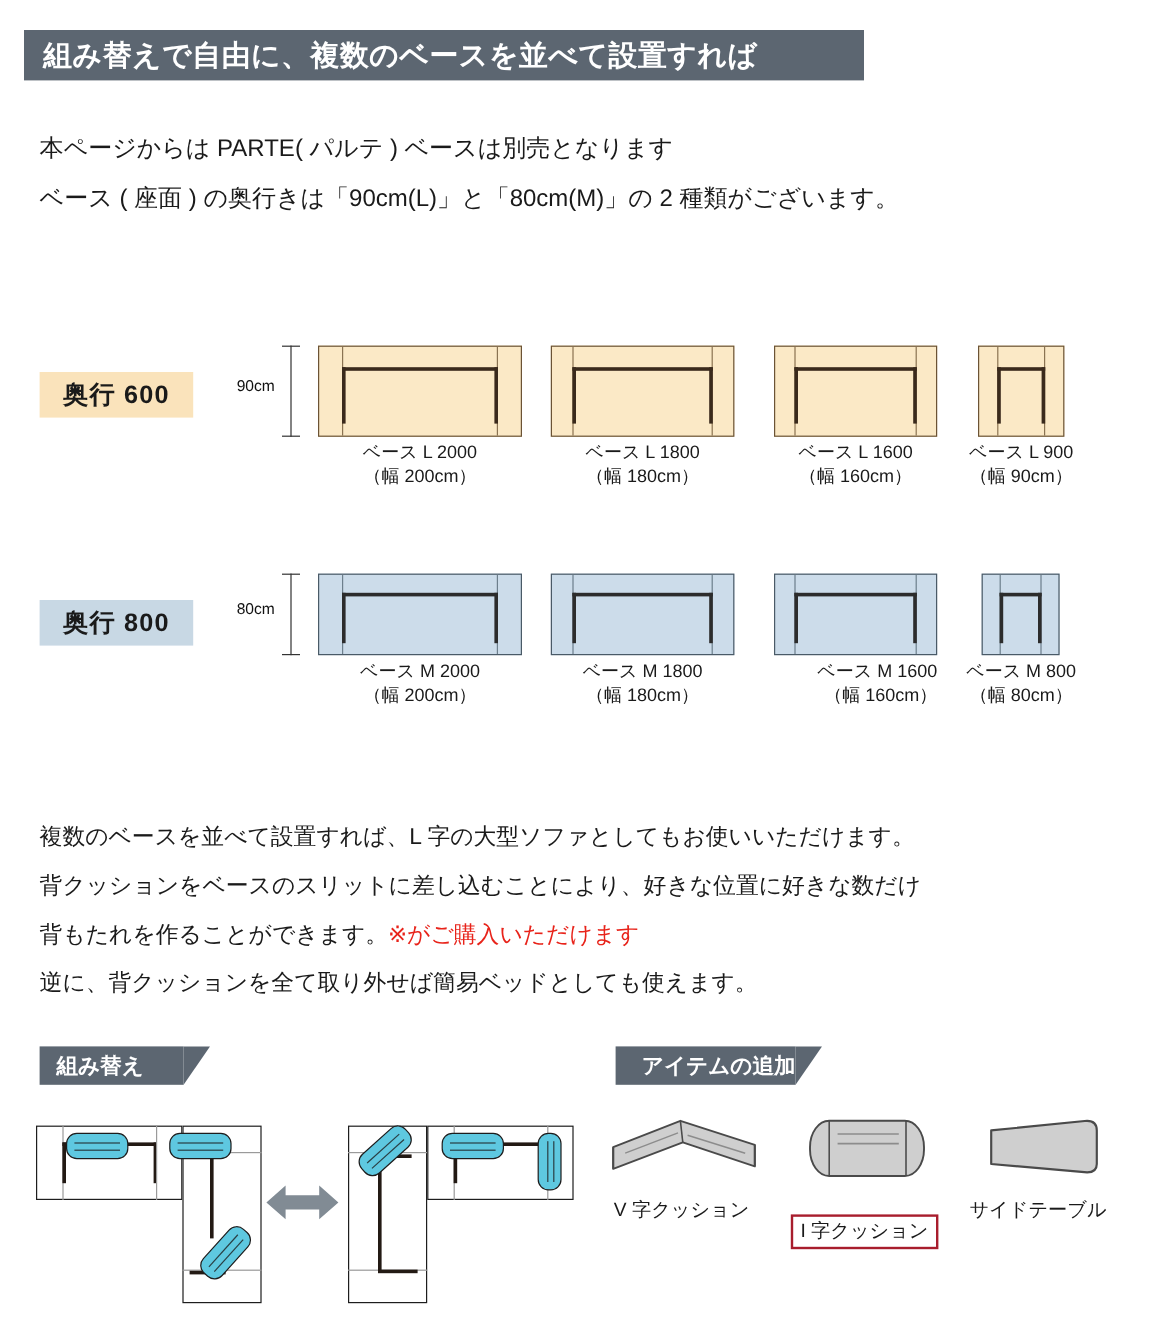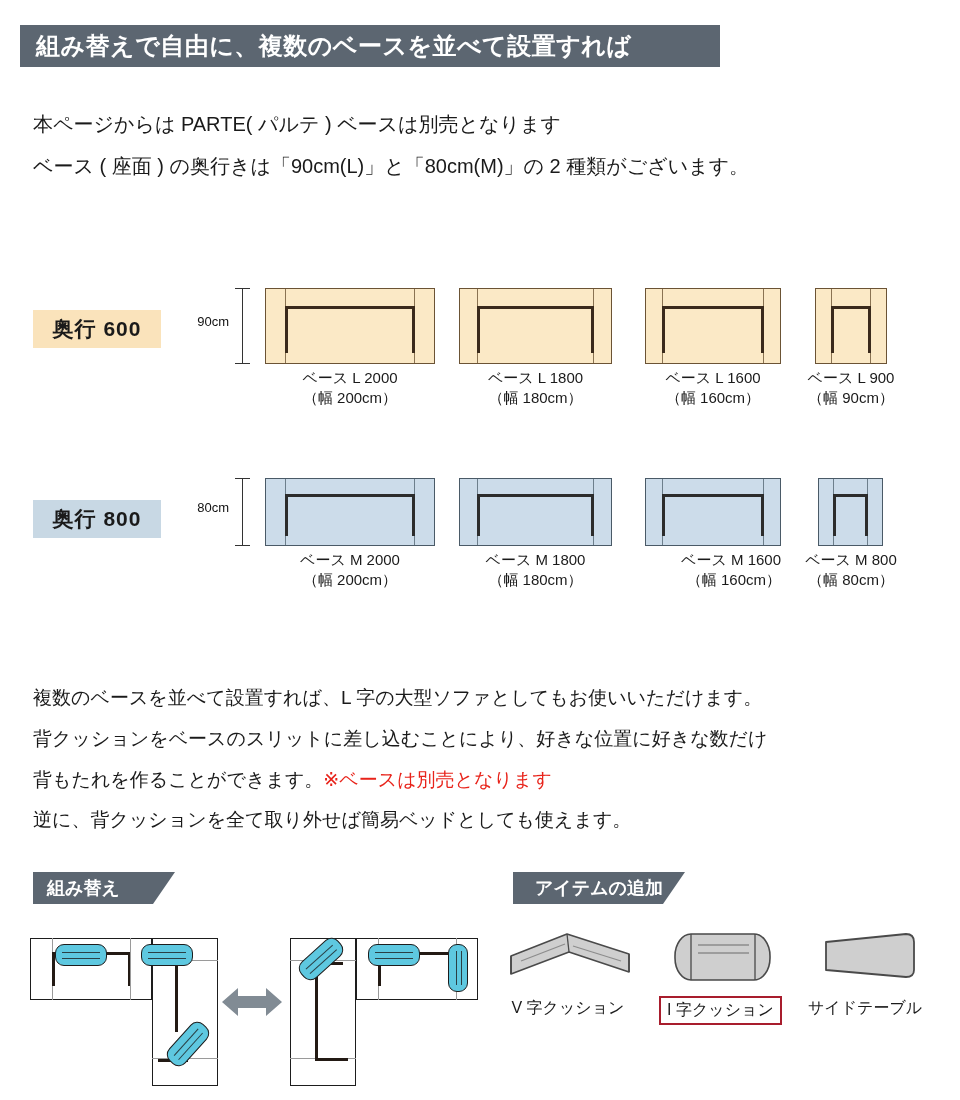--- a/index.html
+++ b/index.html
@@ -123,21 +123,21 @@
   .cushion.tilt{transform-origin:center;}
 
   .swap-arrow{position:absolute;color:#808a92;}
 
   
   .item{position:absolute;}
   .item-label{
     position:absolute;font-size:16px;white-space:nowrap;text-align:center;
   }
   .item-label.boxed{
-    border:2.5px solid #a81d2d;padding:2px 6px;
+    border:2.5px solid #a81d2d;padding:2px 6px;margin-top:16px;
   }
   .item-note{
     position:absolute;font-size:14px;color:#c0182b;white-space:nowrap;text-align:center;
   }
   svg{display:block;overflow:visible;}
 </style>
 </head>
 <body>
 
 <div class="page">
@@ -255,21 +255,21 @@
     </div>
     <div class="base-caption" style="left:791px;width:120px;top:72px;">
       <div>ベース M 800</div>
       <div>（幅 80cm）</div>
     </div>
   </div>
 
   <div class="mid">
     <p>複数のベースを並べて設置すれば、L 字の大型ソファとしてもお使いいただけます。</p>
     <p>背クッションをベースのスリットに差し込むことにより、好きな位置に好きな数だけ</p>
-    <p><span>背もたれを作ることができます。</span><span class="note">※ベースは別売となります</span></p>
+    <p><span>背もたれを作ることができます。</span><span class="note">※がご購入いただけます</span></p>
     <p>逆に、背クッションを全て取り外せば簡易ベッドとしても使えます。</p>
   </div>
 
   <div class="ribbon ribbon-1">
     <span class="txt">組み替え</span>
     <span class="tail"></span>
   </div>
 
   <div class="ribbon ribbon-2">
     <span class="txt">アイテムの追加</span>

